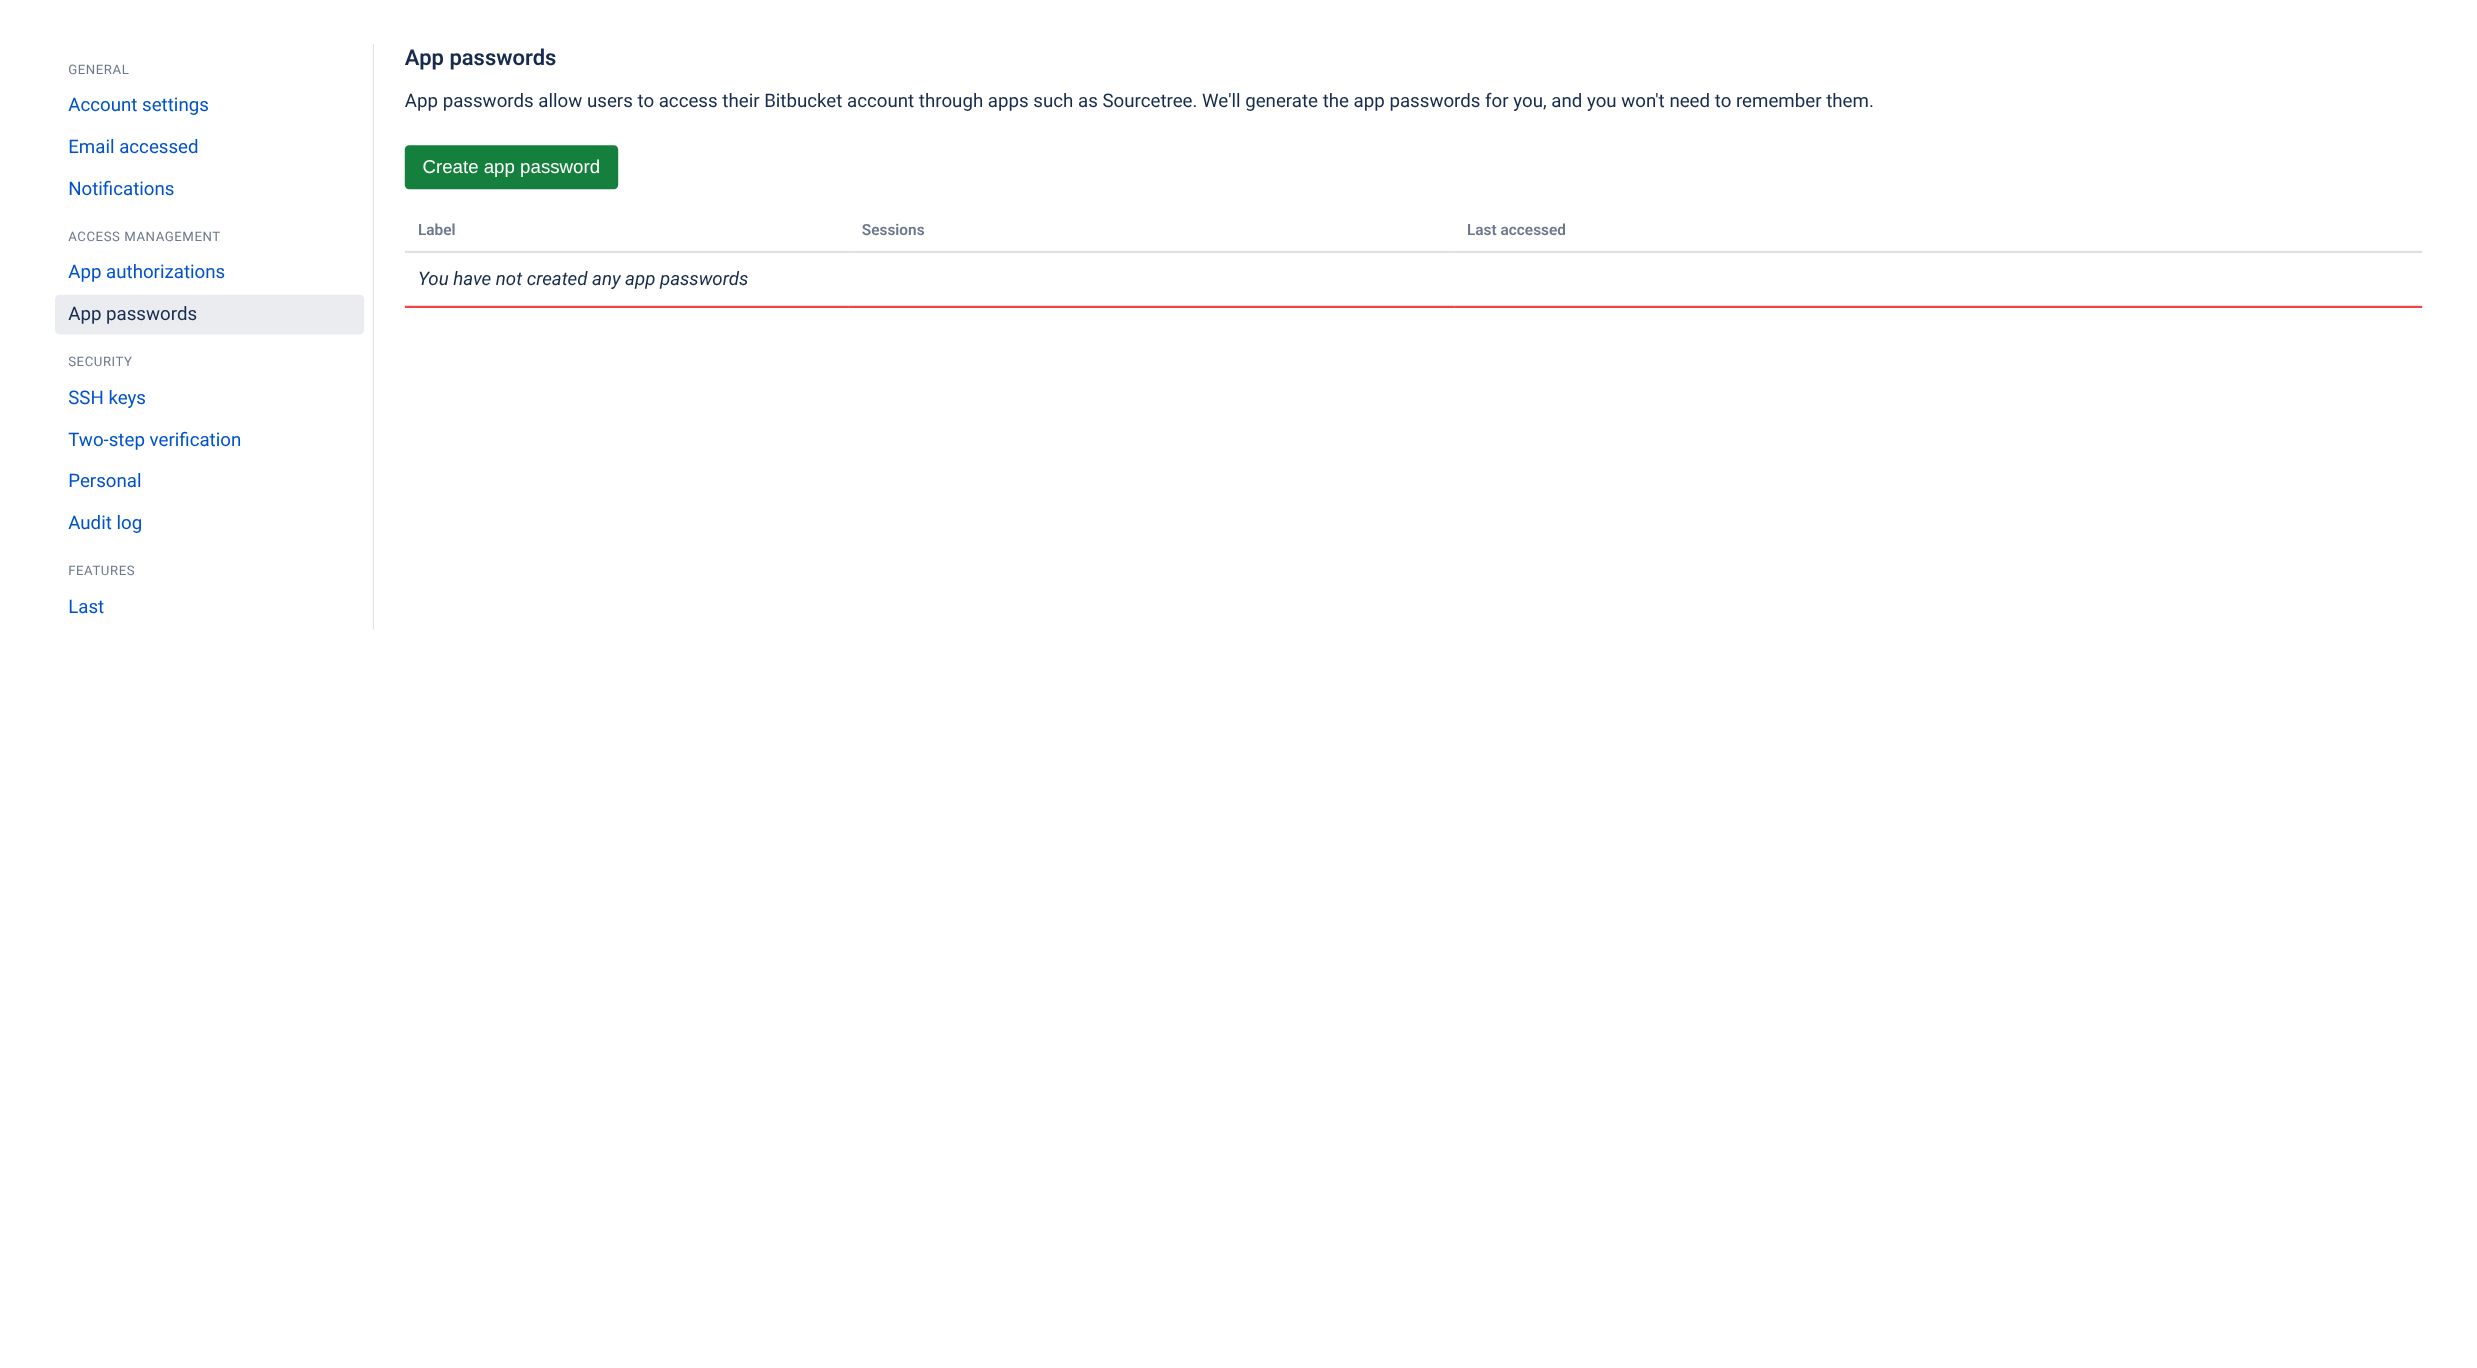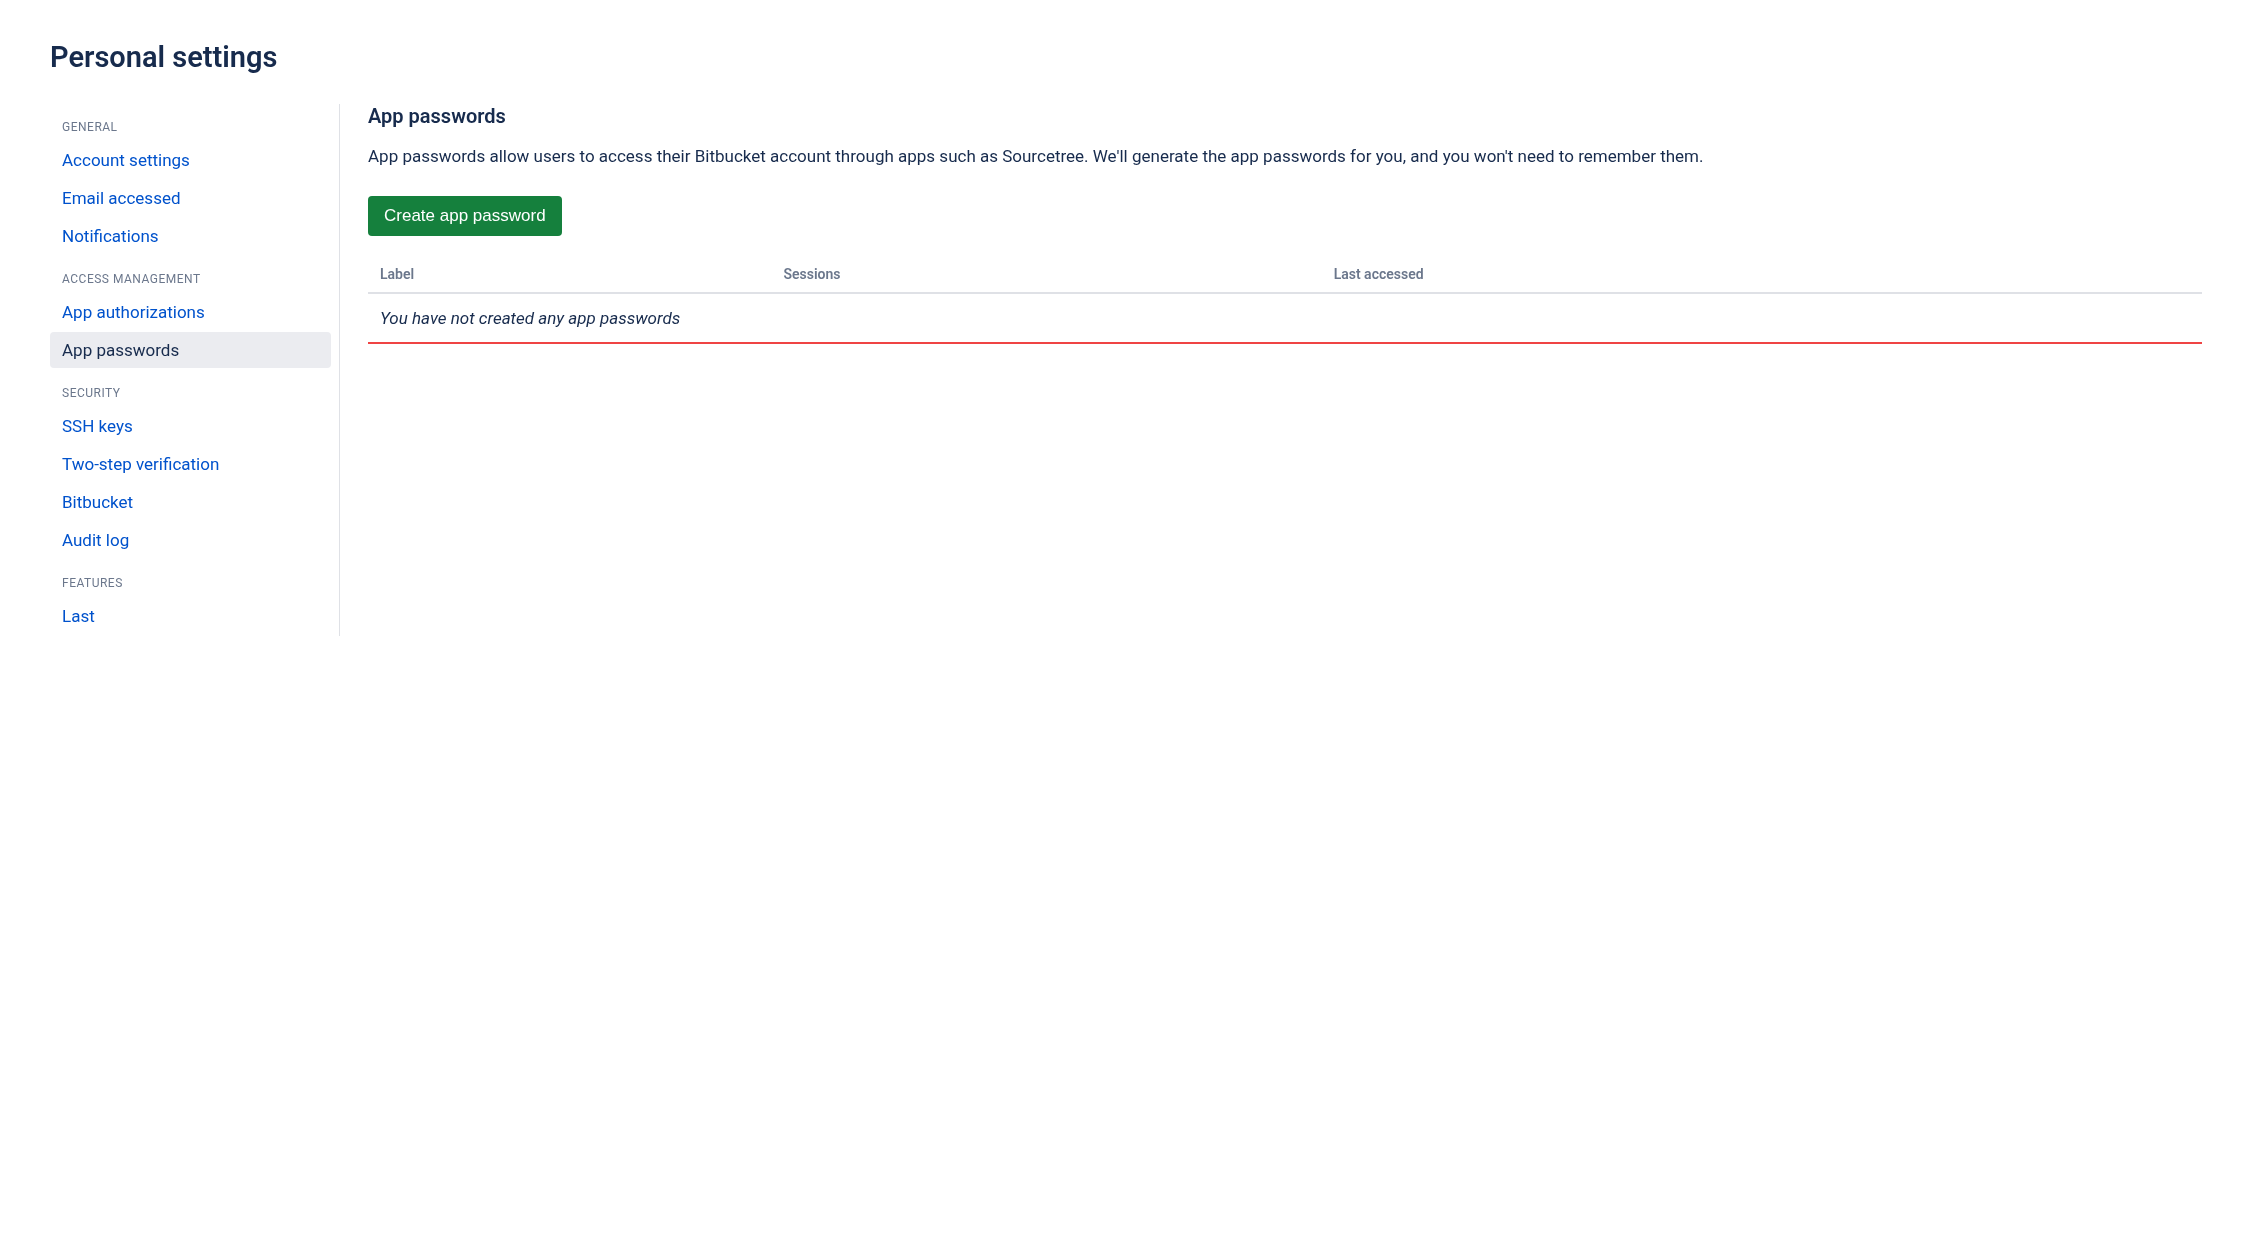--- a/index.html
+++ b/index.html
@@ -104,38 +104,37 @@
     }
     .empty-state {
       font-style: italic;
       color: #172B4D;
     }
   </style>
 </head>
 <body>
 
 <div class="container">
-  <h1 class="page-title">Personal settings</h1>
 
   <div class="layout">
     <nav class="sidebar">
 
       <div class="section-heading">GENERAL</div>
       <a class="nav-item">Account settings</a>
       <a class="nav-item">Email accessed</a>
       <a class="nav-item">Notifications</a>
 
       <div class="section-heading">ACCESS MANAGEMENT</div>
       <a class="nav-item">App authorizations</a>
       <a class="nav-item active">App passwords</a>
 
       <div class="section-heading">SECURITY</div>
       <a class="nav-item">SSH keys</a>
       <a class="nav-item">Two-step verification</a>
-      <a class="nav-item">Bitbucket</a>
+      <a class="nav-item">Personal</a>
       <a class="nav-item">Audit log</a>
 
       <div class="section-heading">FEATURES</div>
       <a class="nav-item">Last</a>
 
     </nav>
 
     <main class="main">
       <h2 class="main-title">App passwords</h2>
       <p class="description">App passwords allow users to access their Bitbucket account through apps such as Sourcetree. We'll generate the app passwords for you, and you won't need to remember them.</p>

